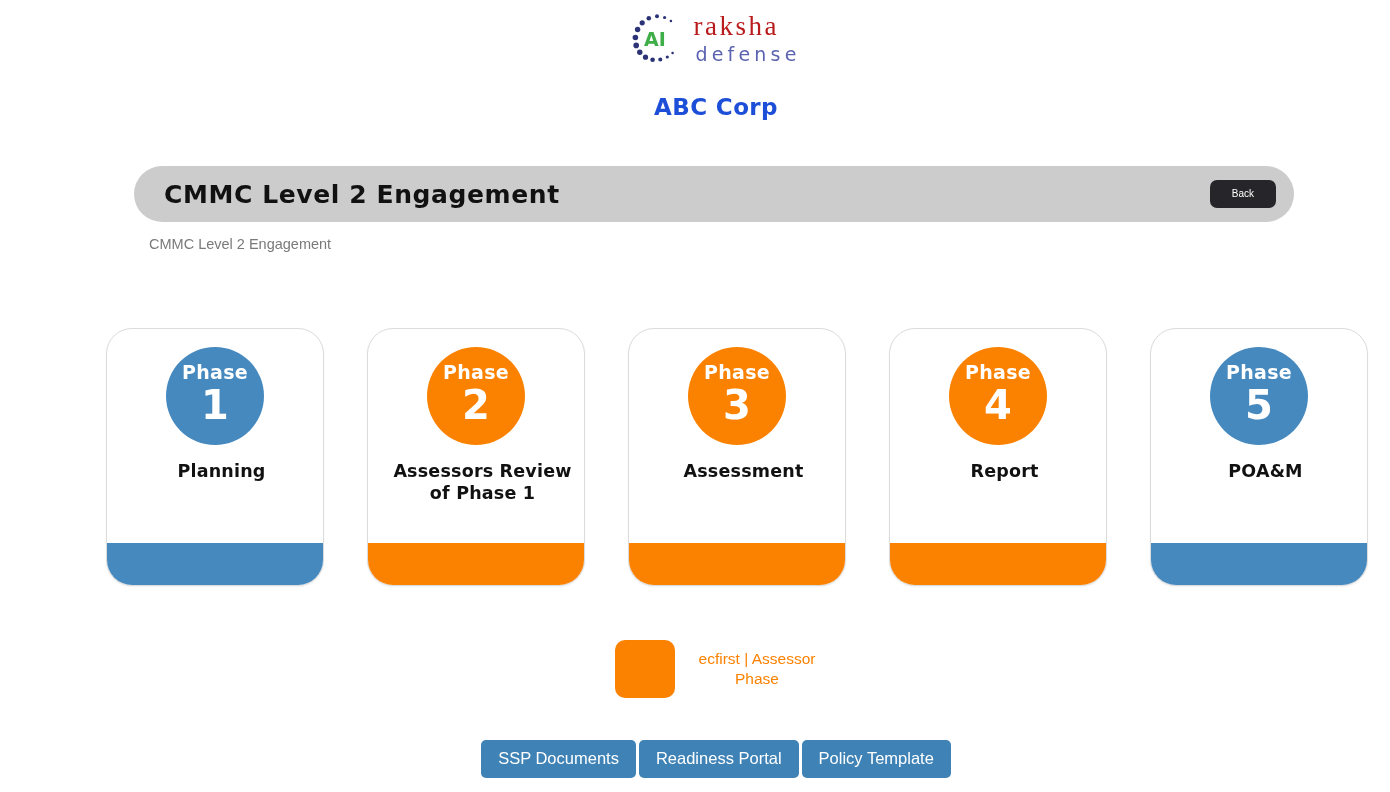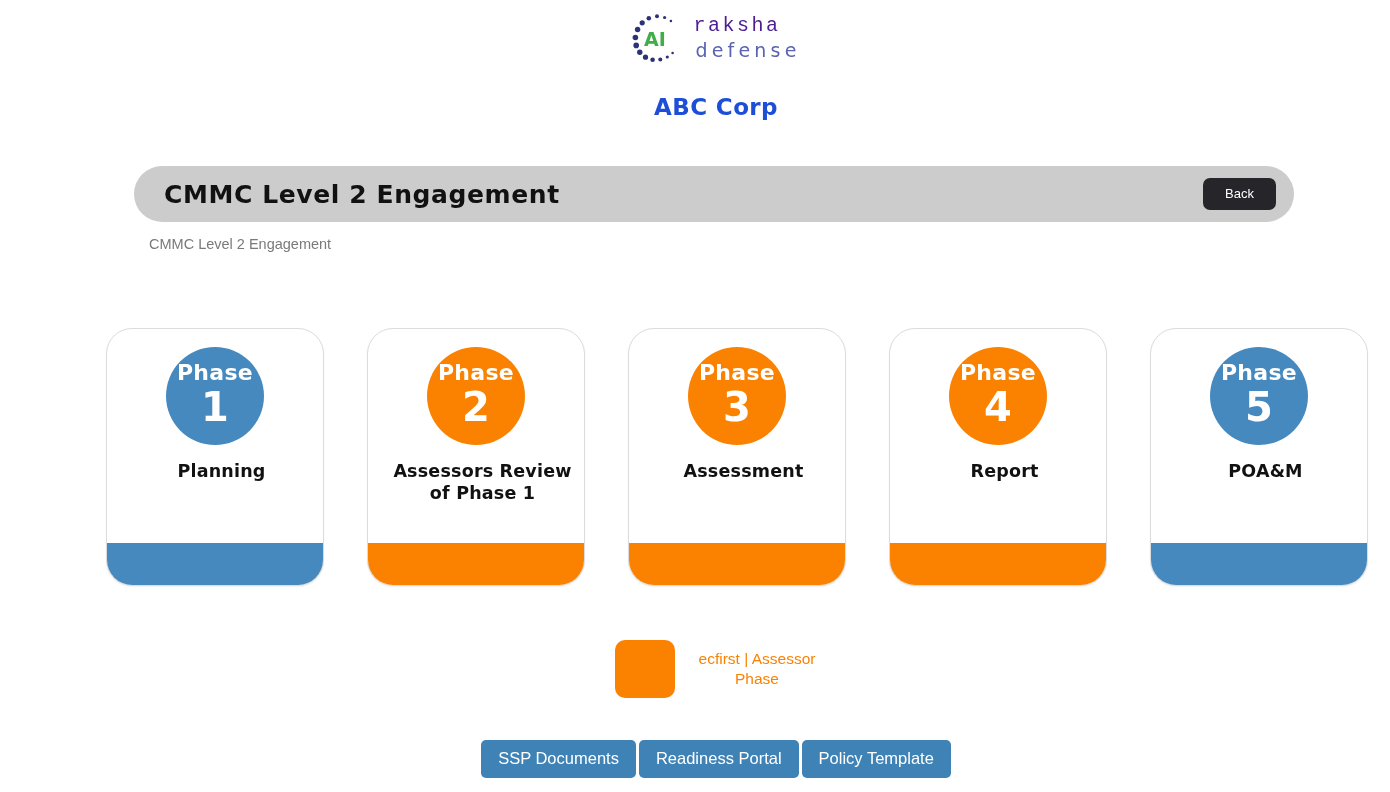--- a/index.html
+++ b/index.html
@@ -40,24 +40,24 @@
   }
   .logo-mark svg { display: block; }
   .logo-words {
     display: flex;
     flex-direction: column;
     align-items: flex-start;
     justify-content: center;
     line-height: 1;
   }
   .logo-word-1 {
-    font-family: Liberation Mono, monospace;
-    font-size: 20px;
+    font-family: Liberation Serif, serif;
+    font-size: 27px;
     letter-spacing: 2.5px;
-    color: #4c1d95;
+    color: #b91c1c;
     font-weight: 400;
   }
   .logo-word-2 {
     font-family: "DejaVu Sans", sans-serif;
     font-size: 19px;
     letter-spacing: 4.2px;
     color: #5a63b0;
     font-weight: 400;
     margin-top: 5px;
     margin-left: 2px;
@@ -95,21 +95,21 @@
     font-weight: bold;
     color: #111111;
     letter-spacing: 0.6px;
   }
   .back-button {
     background: #26262a;
     color: #ffffff;
     border: none;
     border-radius: 7px;
     font-family: "Liberation Sans", sans-serif;
-    font-size: 13px;
+    font-size: 10px;
     padding: 8px 22px;
     cursor: pointer;
     line-height: 1.2;
   }
   .subtitle {
     margin-top: 14px;
     margin-left: 15px;
     font-family: "Liberation Sans", sans-serif;
     font-size: 14.5px;
     color: #7a7a7a;
@@ -144,21 +144,21 @@
     height: 98px;
     border-radius: 50%;
     display: flex;
     flex-direction: column;
     align-items: center;
     justify-content: center;
     color: #ffffff;
   }
   .phase-word {
     font-family: "DejaVu Sans", sans-serif;
-    font-size: 22px;
+    font-size: 19px;
     font-weight: bold;
     letter-spacing: 0.3px;
     line-height: 1;
     margin-top: -4px;
   }
   .phase-num {
     font-family: "DejaVu Sans", sans-serif;
     font-size: 40px;
     font-weight: bold;
     line-height: 1;

